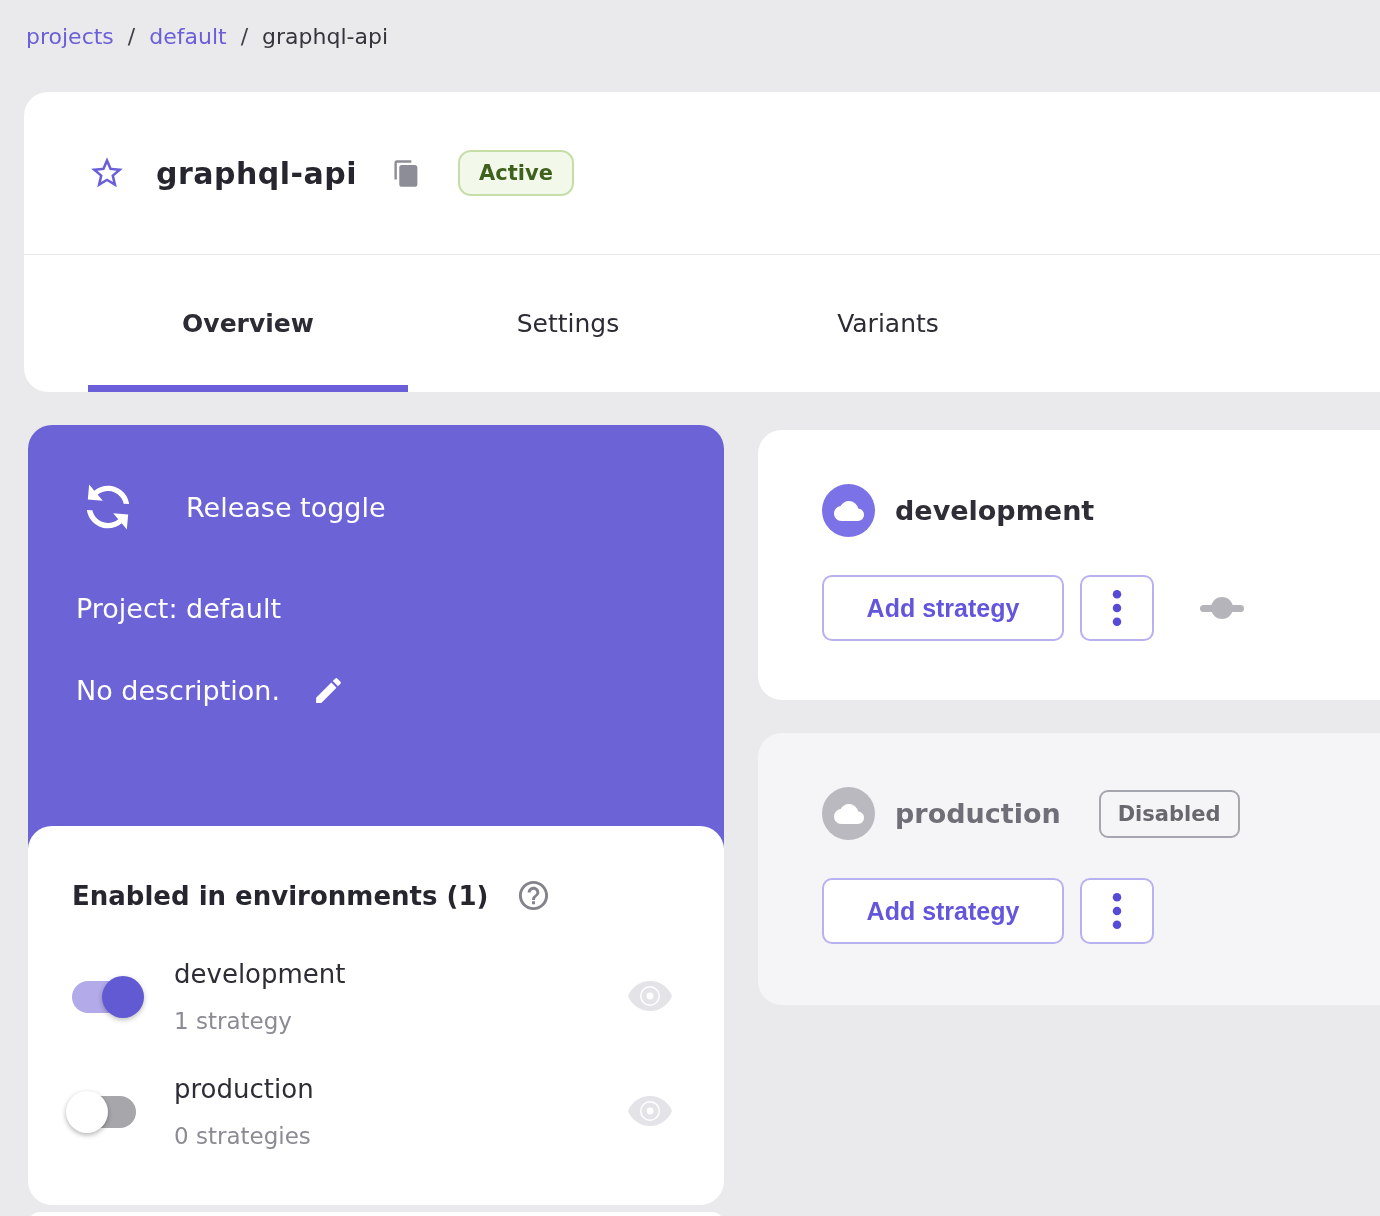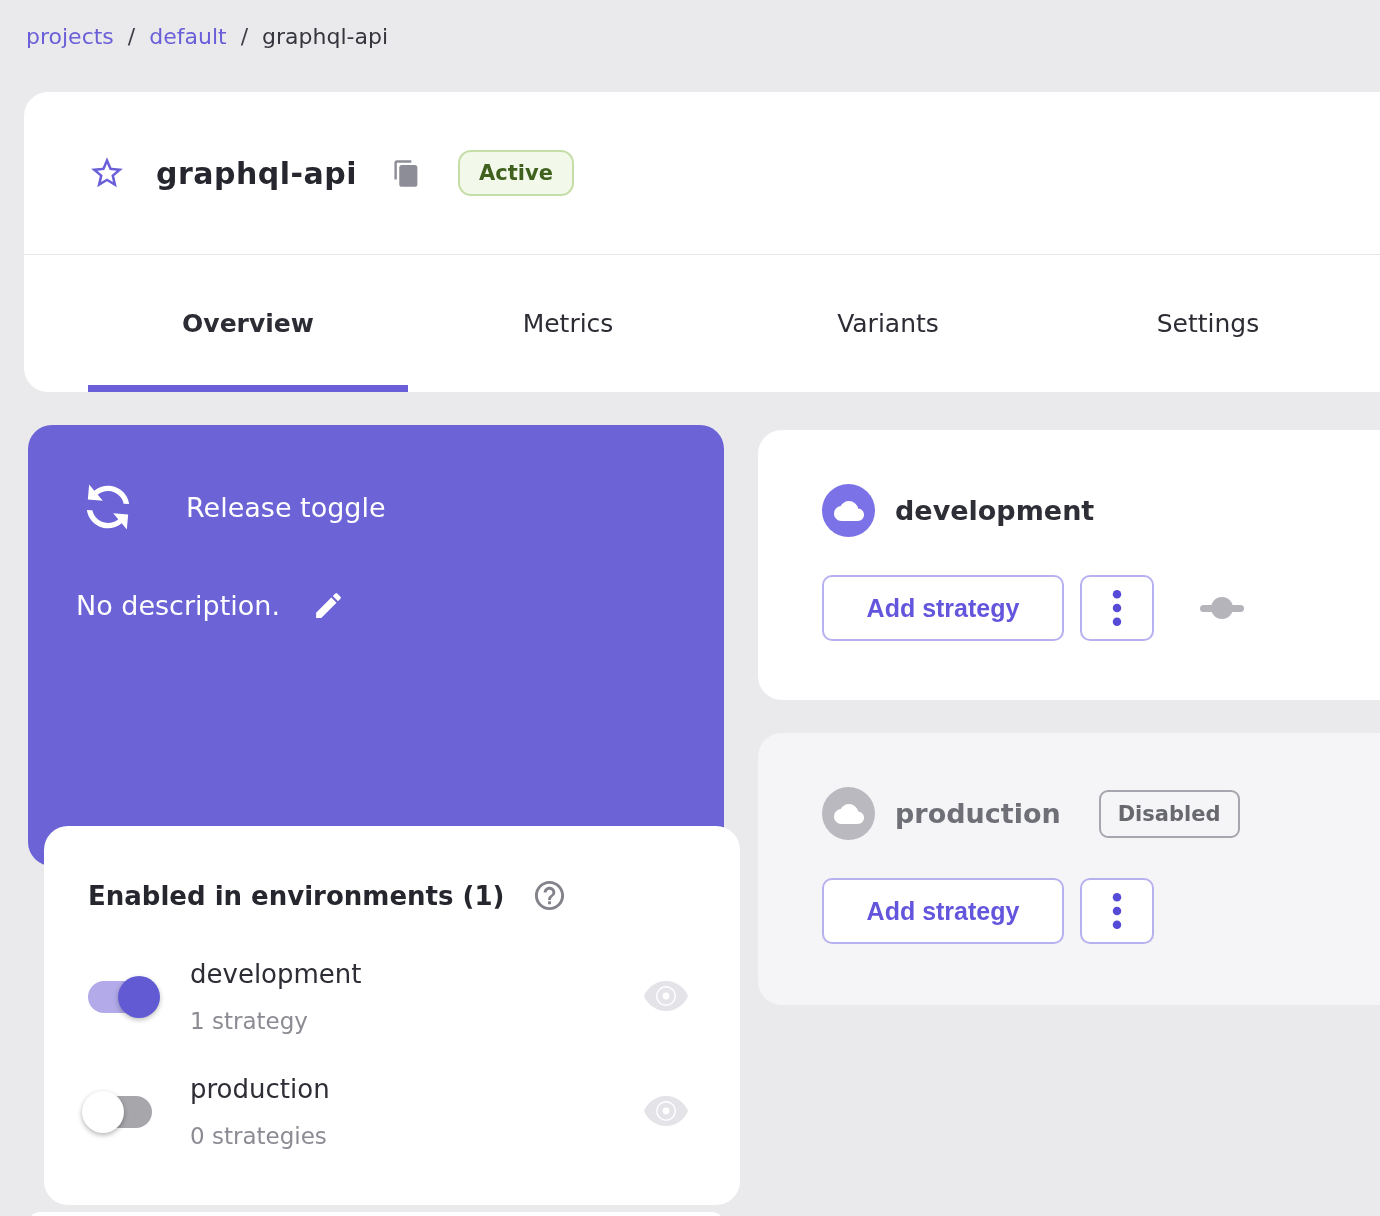--- a/index.html
+++ b/index.html
@@ -63,21 +63,21 @@
   .release-row { display:flex; align-items:center; gap:46px; }
   .sync-icon { width:64px; height:64px; transform:rotate(-40deg); flex:0 0 auto; }
   .release-label { font-size:27px; }
   .project-label { font-size:27px; margin-top:54px; margin-left:0; }
   .desc-row { display:flex; align-items:center; gap:32px; margin-top:50px; }
   .desc-text { font-size:27px; }
   .edit-btn { width:33px; height:33px; cursor:pointer; }
 
   
   .env-panel {
-    position:absolute; left:44px; top:826px; width:696px; height:379px;
+    position:absolute; left:28px; top:826px; width:696px; height:379px;
     background:#ffffff; border-radius:24px;
     padding:52px 24px 0 44px;
   }
   .env-panel-heading { display:flex; align-items:center; gap:28px; }
   .env-panel-title { font-size:26px; font-weight:700; color:#26262e; }
   .help-btn { width:35px; height:35px; cursor:pointer; flex:0 0 auto; }
   .env-row { display:flex; align-items:center; margin-top:46px; }
   .env-row + .env-row { margin-top:40px; }
   .toggle { position:relative; width:66px; height:42px; margin-right:36px; cursor:pointer; flex:0 0 auto; }
   .toggle .track { position:absolute; left:0; top:5px; width:64px; height:32px; border-radius:16px; }
@@ -153,33 +153,33 @@
     <h1 class="feature-title">graphql-api</h1>
     <span class="copy-btn">
       <svg viewBox="0 0 24 24" width="29" height="29" fill="#8d8d97">
         <path d="M16 1H4c-1.1 0-2 .9-2 2v14h2V3h12V1zm3 4H8c-1.1 0-2 .9-2 2v14c0 1.1.9 2 2 2h11c1.1 0 2-.9 2-2V7c0-1.1-.9-2-2-2z"></path>
       </svg>
     </span>
     <span class="status-badge">Active</span>
   </div>
   <div class="tabs-row">
     <div class="tab active">Overview</div>
-    <div class="tab">Metrics</div>
+    <div class="tab">Settings</div>
     <div class="tab">Variants</div>
-    <div class="tab">Settings</div>
   </div>
 </section>
 
 <section class="overview-card">
   <div class="release-row">
     <svg class="sync-icon" viewBox="0 0 24 24" fill="#ffffff">
       <path d="M12 4V1L8 5l4 4V6c3.31 0 6 2.69 6 6 0 1.01-.25 1.97-.7 2.8l1.46 1.46A7.93 7.93 0 0020 12c0-4.42-3.58-8-8-8zm0 14c-3.31 0-6-2.69-6-6 0-1.01.25-1.97.7-2.8L5.24 7.74A7.93 7.93 0 004 12c0 4.42 3.58 8 8 8v3l4-4-4-4v3z"></path>
     </svg>
     <span class="release-label">Release toggle</span>
   </div>
+  <div class="project-label">Project: default</div>
   <div class="desc-row">
     <span class="desc-text">No description.</span>
     <svg class="edit-btn" viewBox="0 0 24 24" fill="#ffffff">
       <path d="M3 17.25V21h3.75L17.81 9.94l-3.75-3.75L3 17.25zM20.71 7.04a.996.996 0 000-1.41l-2.34-2.34a.996.996 0 00-1.41 0l-1.83 1.83 3.75 3.75 1.83-1.83z"></path>
     </svg>
   </div>
 </section>
 
 <section class="env-panel">
   <div class="env-panel-heading">

